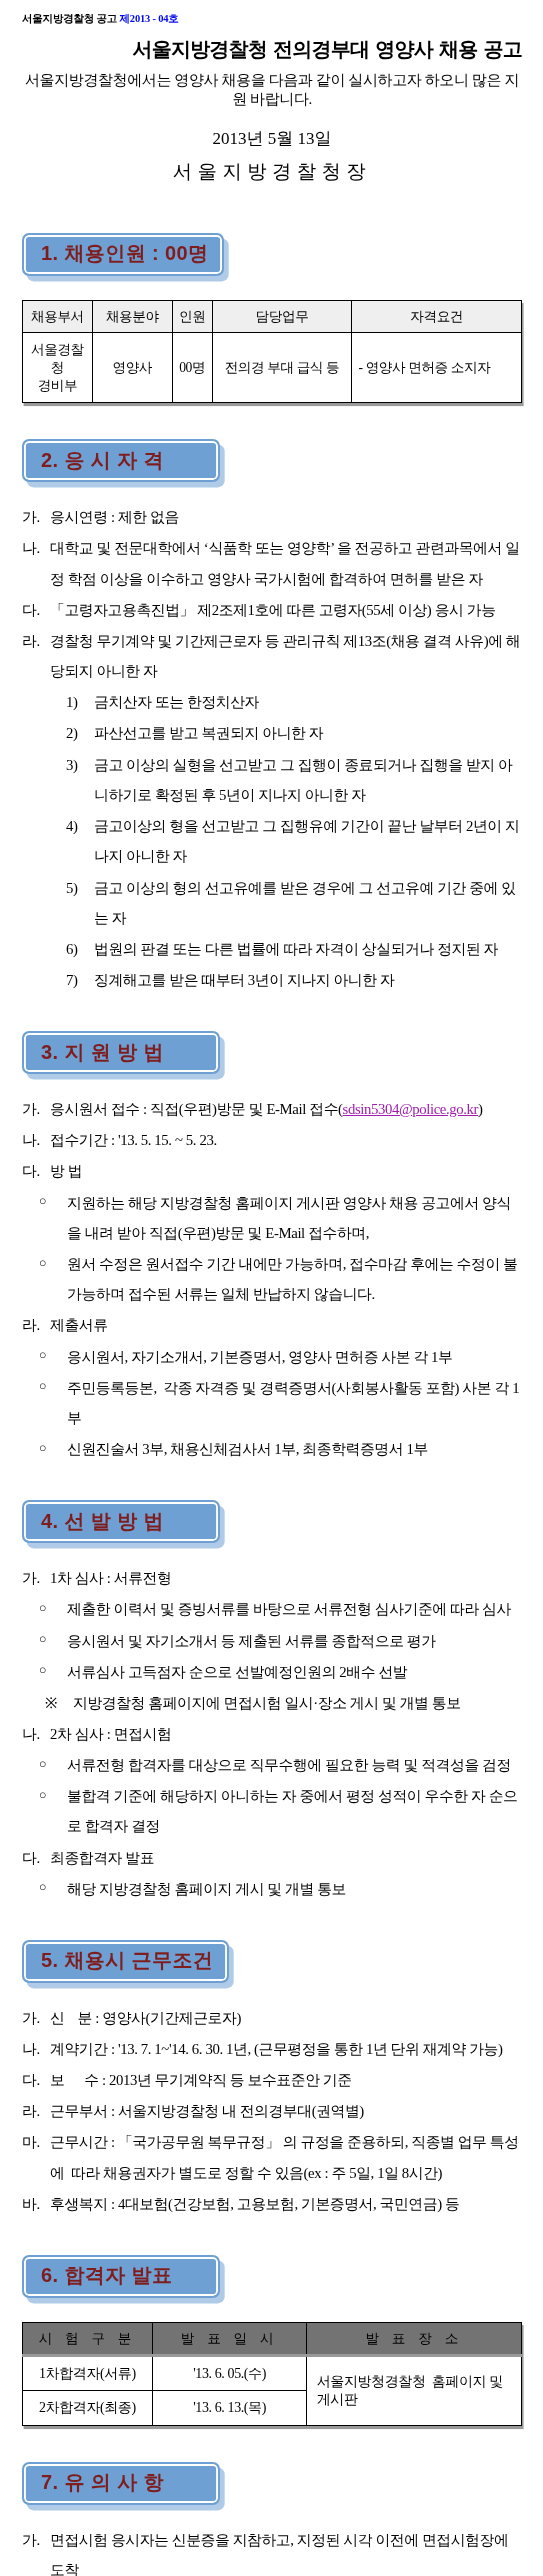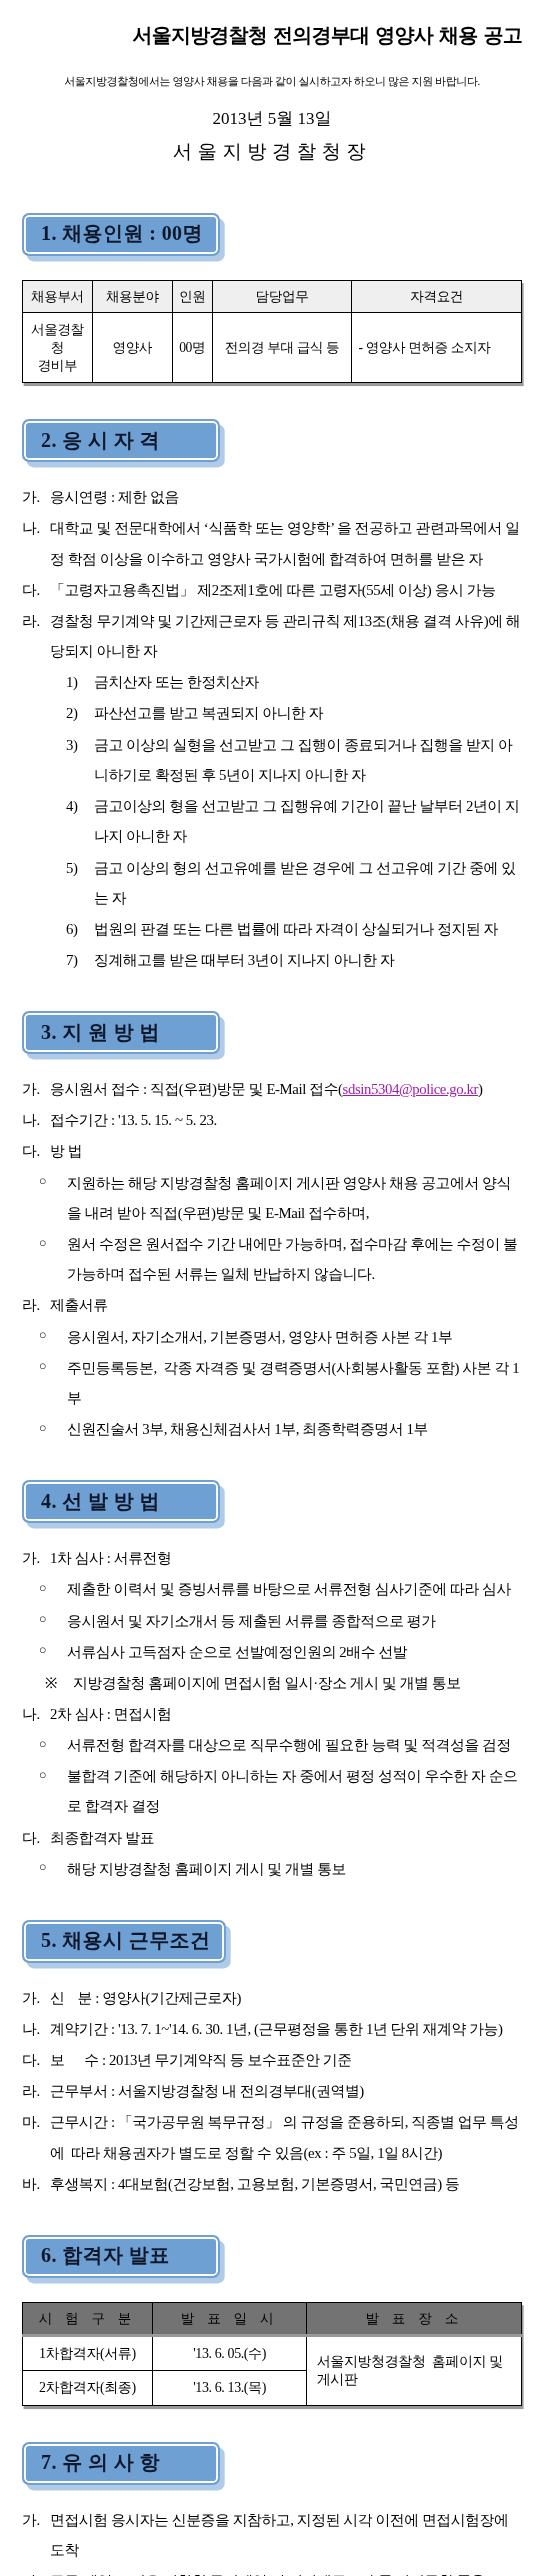--- a/index.html
+++ b/index.html
@@ -12,32 +12,32 @@
   .page { padding:12.4px 22px 47px 22px; box-sizing:border-box; }
 
   
   .notice-line { font-size:10.5px; font-weight:600; letter-spacing:-0.2px; }
   .notice-number { color:#0008ee; }
   .doc-title {
     margin-top:9.3px; text-align:right;
     font-family:"DejaVu Sans","Liberation Sans",sans-serif;
     font-size:20px; font-weight:bold; letter-spacing:-0.8px;
   }
-  .doc-subtitle { margin-top:25px; text-align:center; font-size:11px; letter-spacing:-0.4px; }
+  .doc-subtitle { margin-top:8px; text-align:center; font-size:15px; letter-spacing:-0.4px; }
   .doc-date { margin-top:18.6px; text-align:center; font-size:17px; }
   .doc-issuer { margin-top:7.8px; text-align:center; font-size:19.4px; letter-spacing:5.4px;font-family:Liberation Serif, serif; }
 
   
   .sec { margin-top:36px; }
   .badge {
     display:inline-block; box-sizing:border-box;
     min-width:198px; padding:5.4px 14px 6.2px 17px;
     background:#6fa0d4; border:2.3px solid #6fa0d4; border-radius:7px;
     box-shadow: inset 0 0 0 1.9px #fff, 4.7px 5.4px 0 rgba(111,160,212,0.55);
-    color:#0f172a; font-family:Liberation Serif, serif;
+    color:#7f1d1d; font-family:Liberation Sans, sans-serif;
     font-size:20px; font-weight:bold; letter-spacing:0.4px;
     margin-bottom:7.8px;
   }
 
   
   .content { margin-top:12.4px; font-size:14.8px; line-height:2.05; letter-spacing:-0.4px; }
   .li { position:relative; padding-left:28px; margin:0.8px 0; }
   .li .marker { position:absolute; left:0; top:0; width:26.4px; }
   .li .text { white-space:pre-wrap; }
   .li-item { margin-left:0; }
@@ -58,20 +58,23 @@
   .t1 .cell-left { text-align:left; padding-left:6.2px; }
   .t2 thead th { background:#737373; letter-spacing:4.7px; border-bottom:3.1px solid #999; }
   .t2 td { padding:7.8px 3.1px; font-size:14px; }
   .t2 .cell-left { text-align:left; padding-left:9.3px; white-space:pre-wrap; }
 </style>
 </head>
 <body>
 
 <div class="page">
 
+  <div class="notice-line">
+    <span>서울지방경찰청 공고 </span><span class="notice-number">제2013 - 04호</span>
+  </div>
   <div class="doc-title">서울지방경찰청 전의경부대 영양사 채용 공고</div>
   <div class="doc-subtitle">서울지방경찰청에서는 영양사 채용을 다음과 같이 실시하고자 하오니 많은 지원 바랍니다.</div>
   <div class="doc-date">2013년 5월 13일</div>
   <div class="doc-issuer">서울지방경찰청장</div>
 
   <div class="sec" style="margin-top:48px;">
     <div class="badge">1. 채용인원 : 00명</div>
     <table class="tbl t1">
       <colgroup>
           <col style="width:14%">

